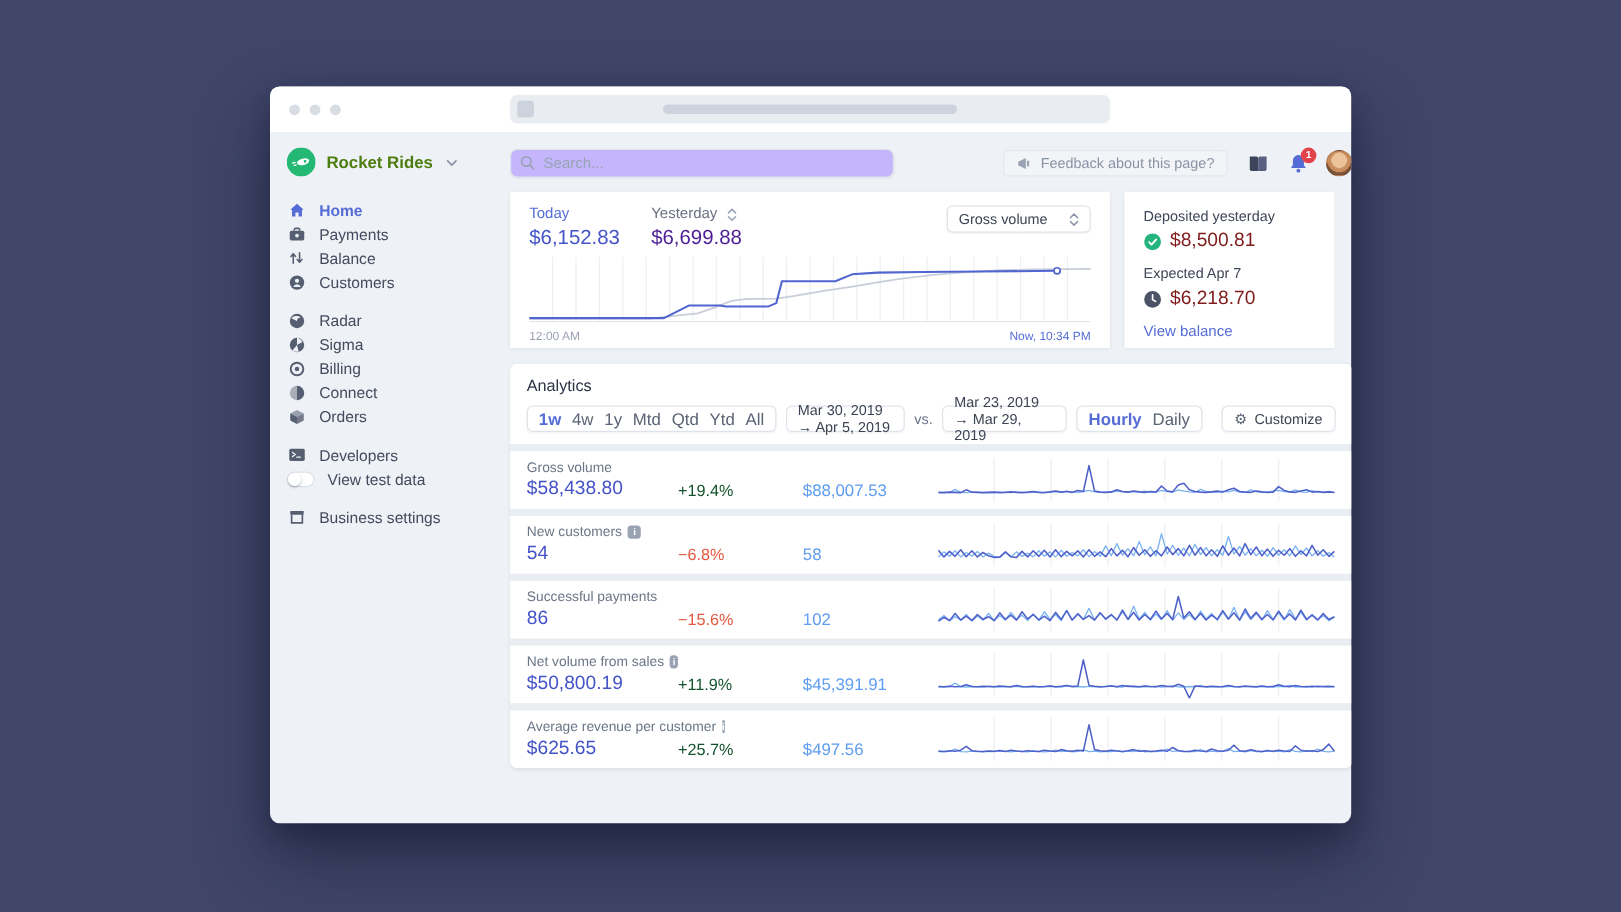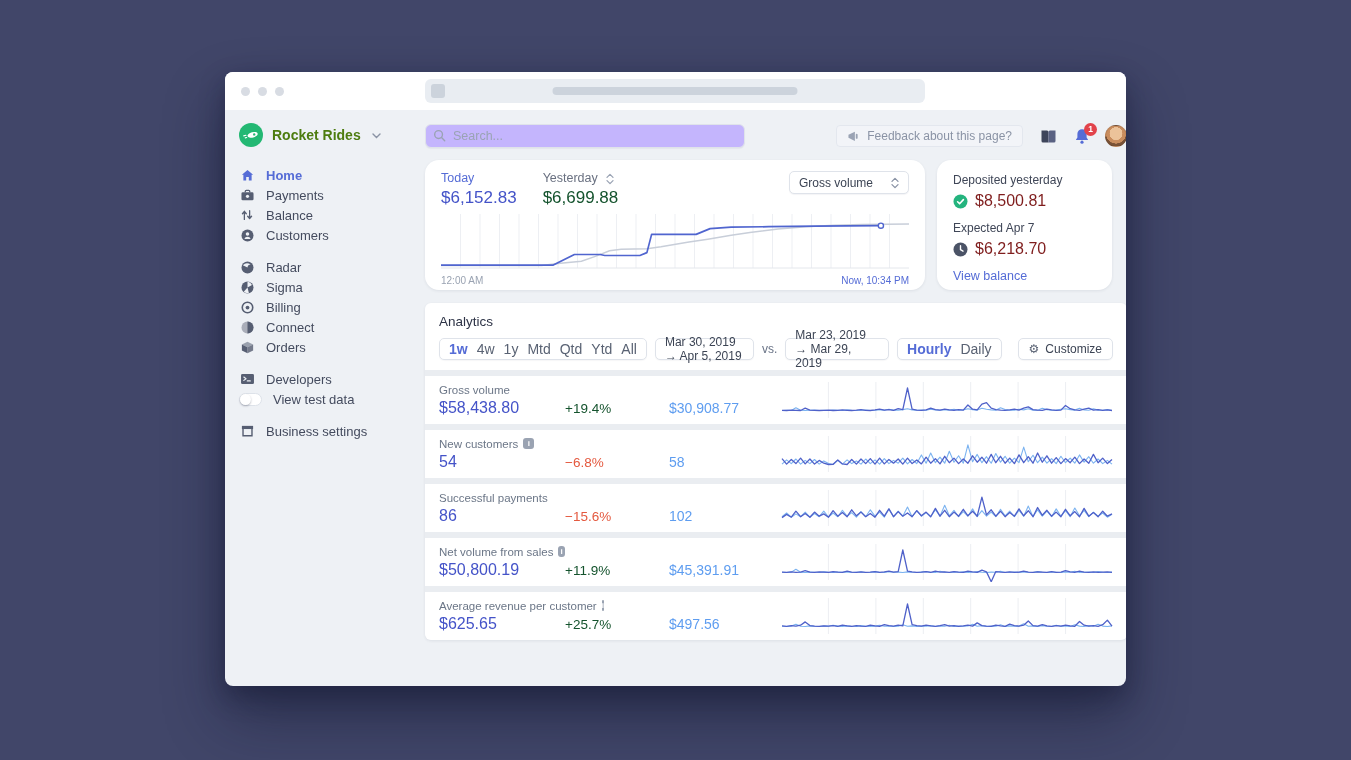--- a/index.html
+++ b/index.html
@@ -45,30 +45,30 @@
   .search-icon { position:absolute; left:8px; top:5px; }
   .topbar .spacer { flex:1; }
   .feedback { display:flex; align-items:center; gap:7px; height:22px; padding:0 10px; background:#f2f4f8;
     border:1px solid #e3e7ee; border-radius:4px; color:#8a93a5; font-size:12px; cursor:pointer; }
   .tb-icon { margin-left:17px; position:relative; cursor:pointer; display:flex; }
   .badge { position:absolute; top:-5px; right:-7px; min-width:13px; height:13px; border-radius:7px; background:#e2434b;
     color:#fff; font-size:8.5px; font-weight:700; display:flex; align-items:center; justify-content:center; padding:0 3px; }
   .avatar { width:22px; height:22px; border-radius:50%; margin-left:15px; cursor:pointer;
     background:radial-gradient(circle at 50% 38%, #ecc39a 0 40%, #c98d5e 41% 62%, #7a5236 63% 100%); border:1px solid rgba(0,0,0,.08); }
 
-  .card { background:#fff; border-radius:14px; box-shadow:0 1px 3px rgba(45,52,80,.09); }
+  .card { background:#fff; border-radius:0; box-shadow:0 1px 3px rgba(45,52,80,.09); }
 
   
   .cards-row { display:flex; gap:12px; margin-top:12px; }
   .overview-card { width:500px; height:130px; padding:11px 16px 6px; }
   .ov-head { display:flex; align-items:flex-start; }
   .ov-col .ov-label { font-size:12.5px; color:#556cd6; }
   .ov-col .ov-value { font-size:17px; color:#4453c8; margin-top:3px; }
   .ov-col.muted .ov-label { color:#697080; }
-  .ov-col.muted .ov-value { color:#14532d; }
+  .ov-col.muted .ov-value { color:#4c1d95; }
   .ov-col.muted { margin-left:26px; }
   .sorter { margin-left:8px; margin-top:2px; cursor:pointer; }
   .ov-head .spacer { flex:1; }
   .select-btn { display:flex; align-items:center; gap:18px; height:23px; padding:0 9px; border:1px solid #dfe3ea;
     border-radius:5px; background:#fff; font-size:12px; color:#3c4454; cursor:pointer; box-shadow:0 1px 1px rgba(40,45,70,.05); }
   .ov-chart { margin-top:6px; display:block; }
   .ov-axis { display:flex; justify-content:space-between; font-size:10px; color:#9aa3b2; margin-top:3px; }
   .ov-axis .now { color:#556cd6; }
 
   .balance-card { width:175px; height:130px; padding:13px 16px; }
@@ -405,21 +405,21 @@
           </div>
           <div id="metric-rows">
               <div class="metric-row">
                 <div class="m-left">
                   <div class="m-label">
                     <span>Gross volume</span>
                   </div>
                   <div class="m-value">$58,438.80</div>
                 </div>
                 <div class="m-delta up">+19.4%</div>
-                <div class="m-prev">$30,908.77</div>
+                <div class="m-prev">$88,007.53</div>
                 <svg width="332" height="40" viewBox="0 0 332 40" class="spark">
                   <line x1="47.4" y1="2" x2="47.4" y2="38" stroke="#eceef2" stroke-width="1"></line>
                   <line x1="94.9" y1="2" x2="94.9" y2="38" stroke="#eceef2" stroke-width="1"></line>
                   <line x1="142.3" y1="2" x2="142.3" y2="38" stroke="#eceef2" stroke-width="1"></line>
                   <line x1="189.7" y1="2" x2="189.7" y2="38" stroke="#eceef2" stroke-width="1"></line>
                   <line x1="237.1" y1="2" x2="237.1" y2="38" stroke="#eceef2" stroke-width="1"></line>
                   <line x1="284.6" y1="2" x2="284.6" y2="38" stroke="#eceef2" stroke-width="1"></line>
                   <polyline points="1.0,30.5 5.6,30.3 10.3,30.5 14.9,27.8 19.6,30.3 24.2,30.5 28.9,30.3 33.5,30.1 38.2,30.5 42.8,30.3 47.5,30.5 52.1,30.1 56.8,30.3 61.4,30.5 66.1,29.9 70.7,30.3 75.4,30.5 80.0,30.3 84.7,30.1 89.3,30.5 94.0,30.3 98.6,29.6 103.3,30.3 107.9,29.2 112.5,30.1 117.2,30.3 121.8,29.6 126.5,28.7 131.1,29.9 135.8,30.3 140.4,30.1 145.1,30.3 149.7,29.2 154.4,29.9 159.0,30.3 163.7,29.6 168.3,30.1 173.0,29.2 177.6,30.3 182.3,29.9 186.9,28.7 191.6,29.6 196.2,30.1 200.9,28.2 205.5,29.2 210.2,29.9 214.8,30.3 219.5,27.8 224.1,29.6 228.7,30.1 233.4,30.3 238.0,29.2 242.7,29.9 247.3,28.7 252.0,30.1 256.6,30.3 261.3,28.2 265.9,29.6 270.6,30.3 275.2,30.1 279.9,29.2 284.5,28.7 289.2,29.6 293.8,30.1 298.5,28.2 303.1,29.9 307.8,30.3 312.4,28.9 317.1,30.1 321.7,30.3 326.4,29.6 331.0,30.5" fill="none" stroke="#7bb3f0" stroke-width="1.1" stroke-linejoin="round"></polyline>
                   <polyline points="1.0,30.3 5.6,30.5 10.3,30.1 14.9,30.3 19.6,30.5 24.2,28.2 28.9,30.1 33.5,30.3 38.2,30.5 42.8,30.3 47.5,30.1 52.1,30.5 56.8,30.3 61.4,29.9 66.1,30.3 70.7,30.5 75.4,30.1 80.0,29.6 84.7,30.3 89.3,30.5 94.0,29.9 98.6,29.2 103.3,30.1 107.9,29.6 112.5,30.3 117.2,28.7 121.8,29.6 126.5,8.0 131.1,29.2 135.8,30.1 140.4,30.3 145.1,29.9 149.7,28.2 154.4,29.6 159.0,30.1 163.7,29.2 168.3,29.9 173.0,30.3 177.6,29.6 182.3,30.1 186.9,25.0 191.6,29.2 196.2,29.9 200.9,24.1 205.5,22.7 210.2,28.2 214.8,29.6 219.5,30.1 224.1,30.3 228.7,29.9 233.4,29.2 238.0,30.1 242.7,28.2 247.3,26.9 252.0,29.6 256.6,30.1 261.3,30.3 265.9,29.2 270.6,29.9 275.2,30.3 279.9,30.1 284.5,25.5 289.2,28.7 293.8,29.9 298.5,30.3 303.1,29.2 307.8,28.2 312.4,30.1 317.1,29.6 321.7,30.3 326.4,29.9 331.0,30.5" fill="none" stroke="#4f61c9" stroke-width="1.3" stroke-linejoin="round"></polyline>
                 </svg>

